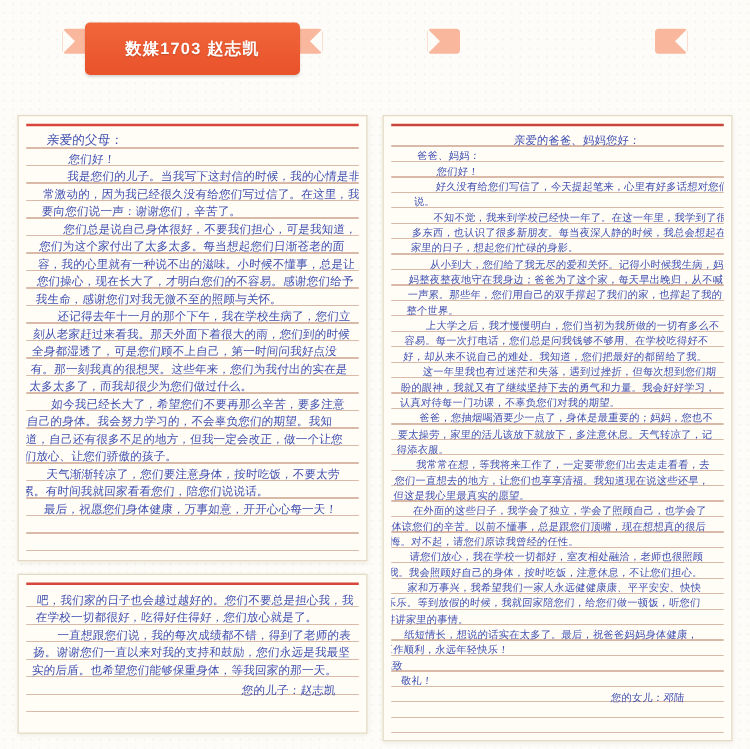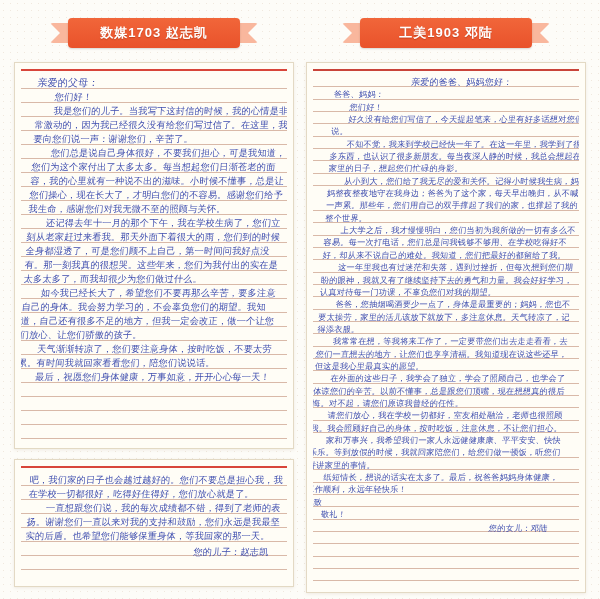--- a/index.html
+++ b/index.html
@@ -39,22 +39,22 @@
     flex-direction: column;
     align-items: center;
   }
   .column.left { padding-left: 14px; padding-right: 6px; }
   .column.right { padding-left: 6px; padding-right: 14px; }
 
   
   .banner {
     position: relative;
     width: 208px;
-    height: 30px;
-    margin-bottom: 14px;
+    height: 42px;
+    margin-bottom: 32px;
     flex: 0 0 auto;
   }
   .banner .ribbon-body {
     position: absolute;
     left: 18px; right: 18px; top: 0; bottom: 0;
     background: linear-gradient(180deg, #f1663a 0%, #e9522b 100%);
     border-radius: 4px;
     box-shadow: 0 1px 2px rgba(0,0,0,0.15);
     display: flex;
     align-items: center;
@@ -201,23 +201,20 @@
       </div>
     </div>
 
   </div>
 
   <div class="column right">
 
     <div class="banner">
       <div class="ribbon-tail left"></div>
       <div class="ribbon-tail right"></div>
-      <div class="ribbon-body">
-        <span class="banner-text">工美1903  邓陆</span>
-      </div>
       <div class="ribbon-notch left"></div>
       <div class="ribbon-notch right"></div>
     </div>
 
     <div class="sheet right-main grow" style="margin-bottom:6px;">
       <div class="ruled" style="background-image: repeating-linear-gradient(to bottom, transparent 0px, transparent 11.35px, #d9b9a8 11.35px, #d9b9a8 12.35px);"></div>
       <div class="sheet-inner">
         <div class="hand dense">
           <span class="sheet-title">亲爱的爸爸、妈妈您好：</span>
           <span>爸爸、妈妈：</span>

